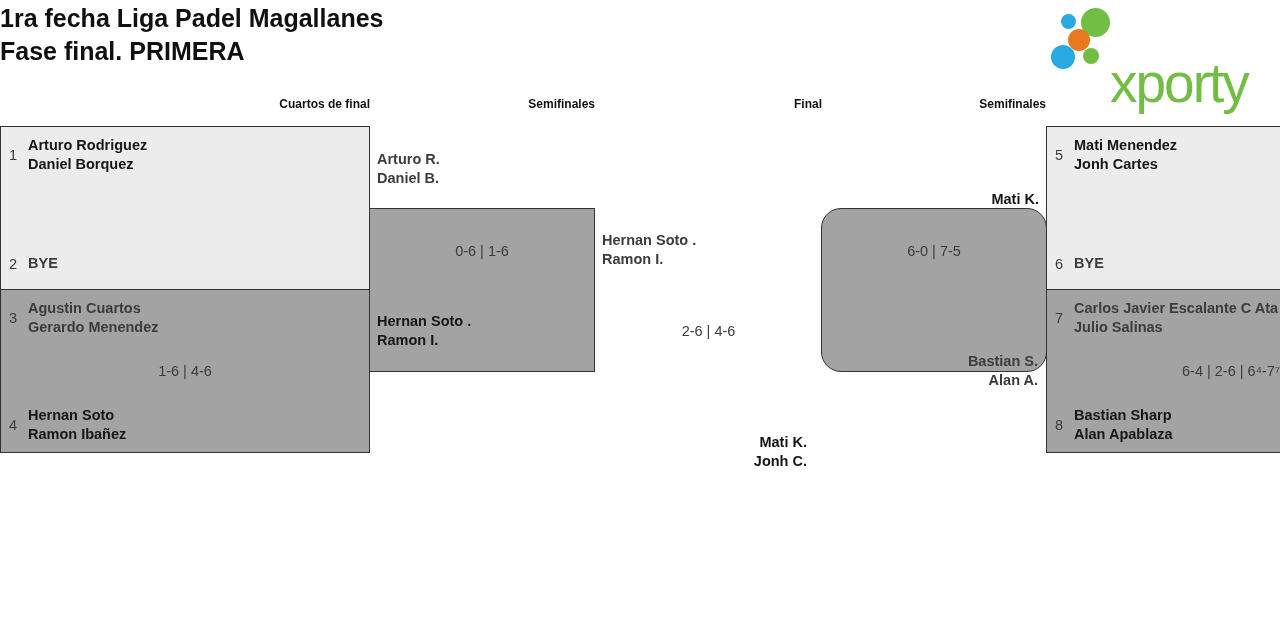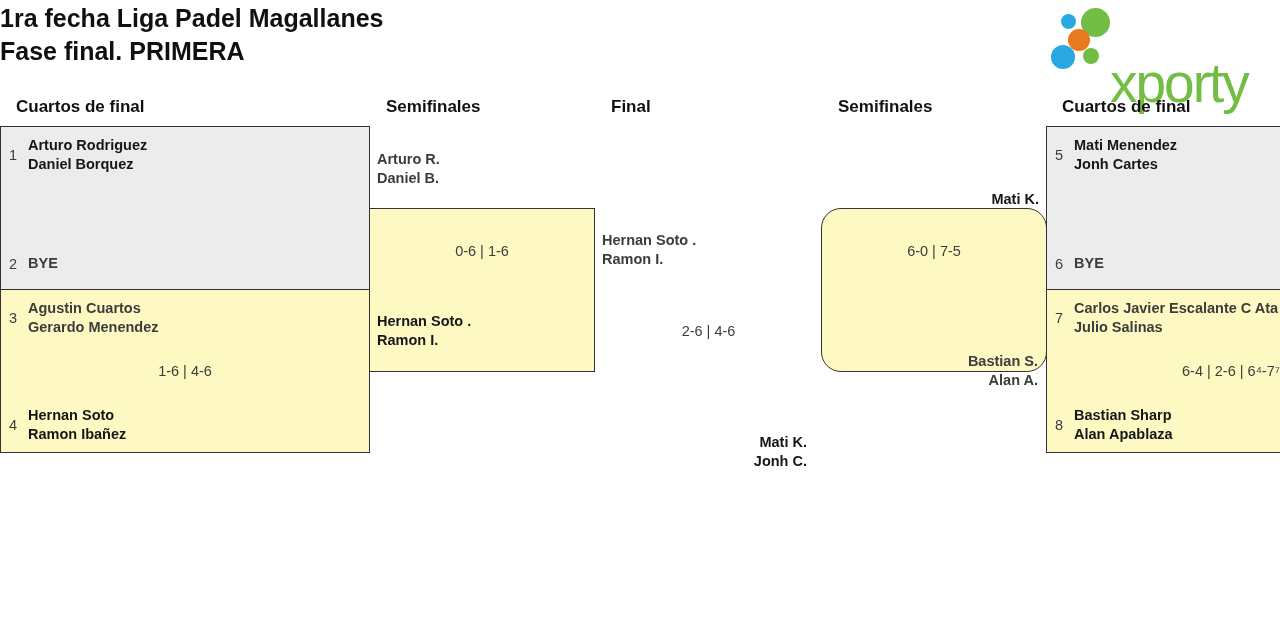--- a/index.html
+++ b/index.html
@@ -12,23 +12,23 @@
   .title{left:0;top:2px;font-size:25px;line-height:33px;font-weight:700;color:#101010;white-space:nowrap;}
   
   .dot{position:absolute;border-radius:50%;}
   .dot-blue-sm{left:1061px;top:14px;width:15px;height:15px;background:var(--logo-blue);}
   .dot-green-lg{left:1081px;top:8px;width:29px;height:29px;background:var(--logo-green);}
   .dot-orange{left:1068px;top:29px;width:22px;height:22px;background:var(--logo-orange);}
   .dot-blue-lg{left:1051px;top:45px;width:24px;height:24px;background:var(--logo-blue);}
   .dot-green-sm{left:1083px;top:48px;width:16px;height:16px;background:var(--logo-green);}
   .wordmark{left:1110px;top:3px;font-size:55px;font-weight:400;letter-spacing:-2px;color:var(--logo-green);line-height:68px;margin-top:46px;}
   
-  .round-header{top:97px;text-align:left;font-size:17px;font-weight:700;color:#111;white-space:nowrap;padding-left:16px;}
+  .round-header{top:97px;text-align:right;font-size:12px;font-weight:700;color:#111;white-space:nowrap;}
   
-  .box{position:absolute;box-sizing:border-box;border:1px solid var(--box-border);background:#fef9c3;}
+  .box{position:absolute;box-sizing:border-box;border:1px solid var(--box-border);background:#a3a3a3;}
   .box.gray{background:var(--box-gray);}
   
   .name{font-size:14.5px;line-height:19px;white-space:nowrap;}
   .bold{font-weight:700;color:var(--text-dark);}
   .reg{font-weight:700;color:var(--text-reg);}
   .team-row{position:absolute;left:0;display:flex;align-items:center;padding-left:8px;}
   .team-row .seed{width:19px;font-size:14.5px;color:var(--text-reg);flex:none;}
   .score{position:absolute;left:0;width:100%;text-align:center;font-size:14.5px;color:var(--text-reg);white-space:nowrap;}
   .txt-right{text-align:right;margin-top:40px;}
 </style>

